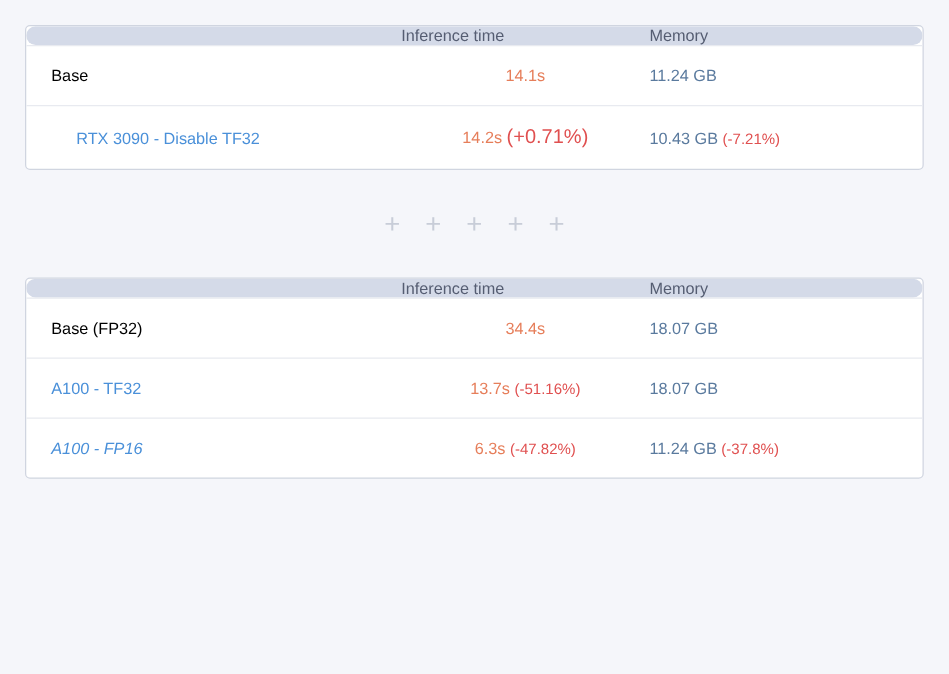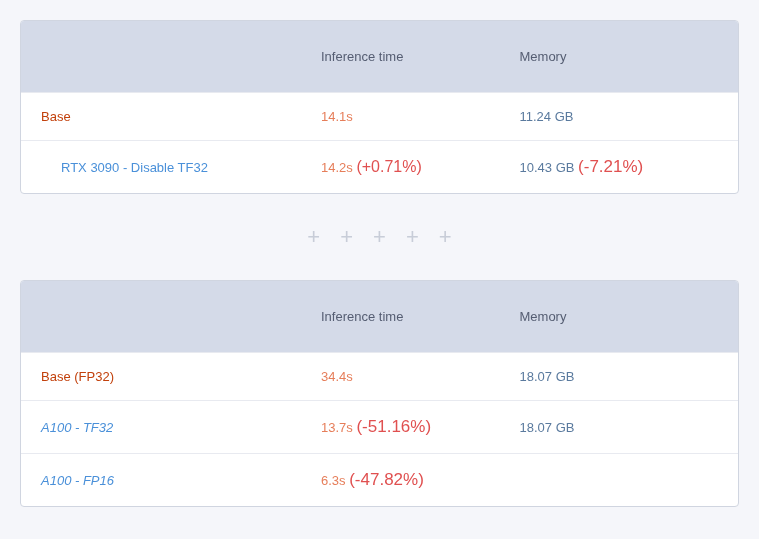--- a/index.html
+++ b/index.html
@@ -18,21 +18,22 @@
       background: white;
       border: 1px solid #d0d5e0;
       border-radius: 4px;
       overflow: hidden;
     }
 
     .table-header {
       background: #d4dae8;
       display: grid;
       grid-template-columns: 280px 1fr 1fr;
-      padding: 28px 20px;
+      padding: 0 20px;
+      border-radius: 16px;
     }
 
     .table-header .col-label {
       color: #555d72;
       font-size: 13px;
       font-weight: 500;
       text-align: left;
     }
 
     .table-header .col-label:first-child {
@@ -50,41 +51,42 @@
     .table-row:first-of-type {
       border-top: none;
     }
 
     .row-name {
       color: #4a90d9;
       font-size: 13px;
     }
 
     .row-name.plain {
-      color: #c2410c;
+      color: #000000;
     }
 
     .inference-value {
       font-size: 13px;
       color: #e67e5a;
+      text-align: center;
     }
 
     .memory-value {
       font-size: 13px;
       color: #5a7a9e;
     }
 
     .diff-positive {
       color: #e05050;
       font-size: 16px;
     }
 
     .diff-negative {
       color: #e05050;
-      font-size: 17px;
+      font-size: 12px;
     }
 
     .separator-row {
       display: flex;
       justify-content: center;
       align-items: center;
       gap: 20px;
       padding: 8px 0;
     }
 
@@ -143,31 +145,35 @@
 
   <div class="table-row">
     <span class="row-name plain">Base (FP32)</span>
     <span class="inference-value">
       <span>34.4s</span>
     </span>
     <span class="memory-value">18.07 GB</span>
   </div>
 
   <div class="table-row">
-    <span class="row-name" style="cursor:pointer;font-style:italic;">A100 - TF32</span>
+    <span class="row-name" style="cursor:pointer;">A100 - TF32</span>
     <span class="inference-value">
       <span>13.7s</span>
       <span class="diff-negative">(-51.16%)</span>
     </span>
     <span class="memory-value">
       <span>18.07 GB</span>
       <span class="diff-negative"></span>
     </span>
   </div>
 
   <div class="table-row">
     <span class="row-name" style="cursor:pointer;font-style:italic;">A100 - FP16</span>
     <span class="inference-value">
       <span>6.3s</span>
       <span class="diff-negative">(-47.82%)</span>
     </span>
+    <span class="memory-value">
+      <span>11.24 GB</span>
+      <span class="diff-negative">(-37.8%)</span>
+    </span>
   </div>
 </div>
 
 </body></html>

